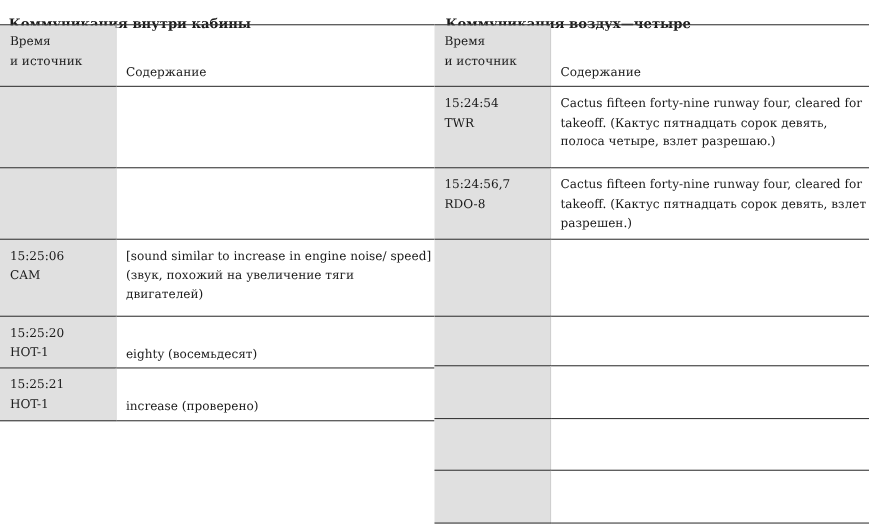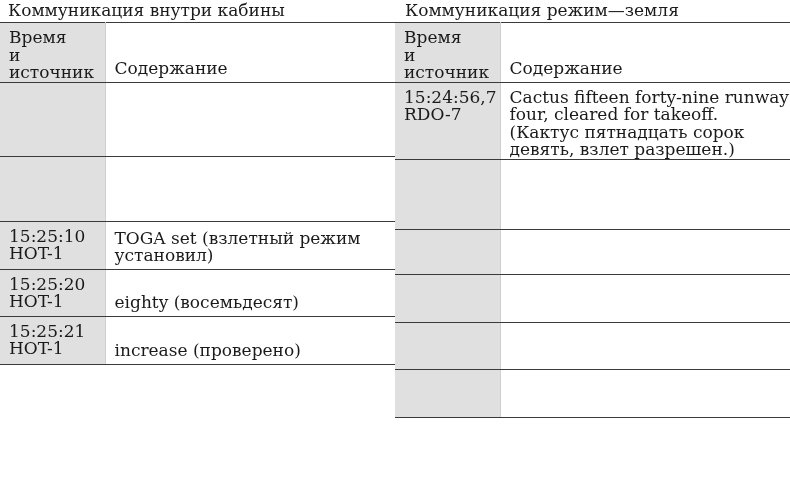--- a/index.html
+++ b/index.html
@@ -1,53 +1,53 @@
 <!DOCTYPE html>
 <html><head>
 <meta charset="utf-8">
 <style>
   html, body { margin:0; padding:0; background:#fff; }
   body { width:790px; height:479px; position:relative; overflow:hidden;
          font-family:"DejaVu Serif","Liberation Serif",serif; color:#1a1a1a; }
-  .title { position:absolute; top:0; font-weight:normal; font-size:17px; line-height:20px; }
+  .title { position:absolute; top:11px; font-weight:bold; font-size:12px; line-height:20px; }
   .tbl { position:absolute; top:22px; border-collapse:collapse; table-layout:fixed; }
-  .tbl td { padding:0 0 0 9px; vertical-align:top; font-size:17px; line-height:17.5px; border-bottom:1.5px solid #3a3a3a; }
+  .tbl td { padding:0 0 0 9px; vertical-align:top; font-size:11px; line-height:17.5px; border-bottom:1.5px solid #3a3a3a; }
   .tbl tr:first-child td { border-top:1.5px solid #3a3a3a; }
   .tbl td.t { background:#e0e0e0; border-right:1px solid #cfcfcf; }
   .tbl td.h { font-weight:normal; }
   .tbl td.bottom { vertical-align:bottom; padding-bottom:4px; }
   .tbl td.top { padding-top:6px; }
 </style>
 </head>
 <body>
 
 <div class="title" style="left:8px;">Коммуникация внутри кабины</div>
-<div class="title" style="left:405px;">Коммуникация режим—земля</div>
+<div class="title" style="left:405px;">Коммуникация воздух—четыре</div>
 
 <table class="tbl" style="left:0; width:395px;">
   <colgroup>
       <col style="width:105px">
       <col style="width:290px">
     </colgroup>
   <tbody>
       <tr style="height:56px">
     <td class="t h top" style="font-weight:normal"><span>Время</span><br><span>и источник</span></td>
     <td class="h bottom">Содержание</td>
   </tr>
   <tr style="height:74px">
     <td class="t"></td>
     <td></td>
   </tr>
   <tr style="height:65px">
     <td class="t"></td>
     <td></td>
   </tr>
-  <tr style="height:48px">
-    <td class="t top"><span>15:25:10</span><br><span>HOT-1</span></td>
-    <td class="bottom">TOGA set (взлетный режим установил)</td>
+  <tr style="height:70px">
+    <td class="t top"><span>15:25:06</span><br><span>CAM</span></td>
+    <td class="top">[sound similar to increase in engine noise/ speed] (звук, похожий на увеличение тяги двигателей)</td>
   </tr>
   <tr style="height:47px">
     <td class="t top"><span>15:25:20</span><br><span>HOT-1</span></td>
     <td class="bottom">eighty (восемьдесят)</td>
   </tr>
   <tr style="height:48px">
     <td class="t top"><span>15:25:21</span><br><span>HOT-1</span></td>
     <td class="bottom">increase (проверено)</td>
   </tr>
 </tbody>
@@ -56,22 +56,26 @@
 <table class="tbl" style="left:395px; width:395px;">
   <colgroup>
       <col style="width:105px">
       <col style="width:290px">
     </colgroup>
   <tbody>
       <tr style="height:56px">
     <td class="t h top" style="font-weight:normal"><span>Время</span><br><span>и источник</span></td>
     <td class="h bottom">Содержание</td>
   </tr>
+  <tr style="height:74px">
+    <td class="t top"><span>15:24:54</span><br><span>TWR</span></td>
+    <td class="top">Cactus fifteen forty-nine runway four, cleared for takeoff. (Кактус пятнадцать сорок девять, полоса четыре, взлет разрешаю.)</td>
+  </tr>
   <tr style="height:65px">
-    <td class="t top"><span>15:24:56,7</span><br><span>RDO-7</span></td>
+    <td class="t top"><span>15:24:56,7</span><br><span>RDO-8</span></td>
     <td class="top">Cactus fifteen forty-nine runway four, cleared for takeoff. (Кактус пятнадцать сорок девять, взлет разрешен.)</td>
   </tr>
   <tr style="height:70px">
         <td class="t"></td>
         <td></td>
       </tr>
   <tr style="height:45px">
         <td class="t"></td>
         <td></td>
       </tr>

